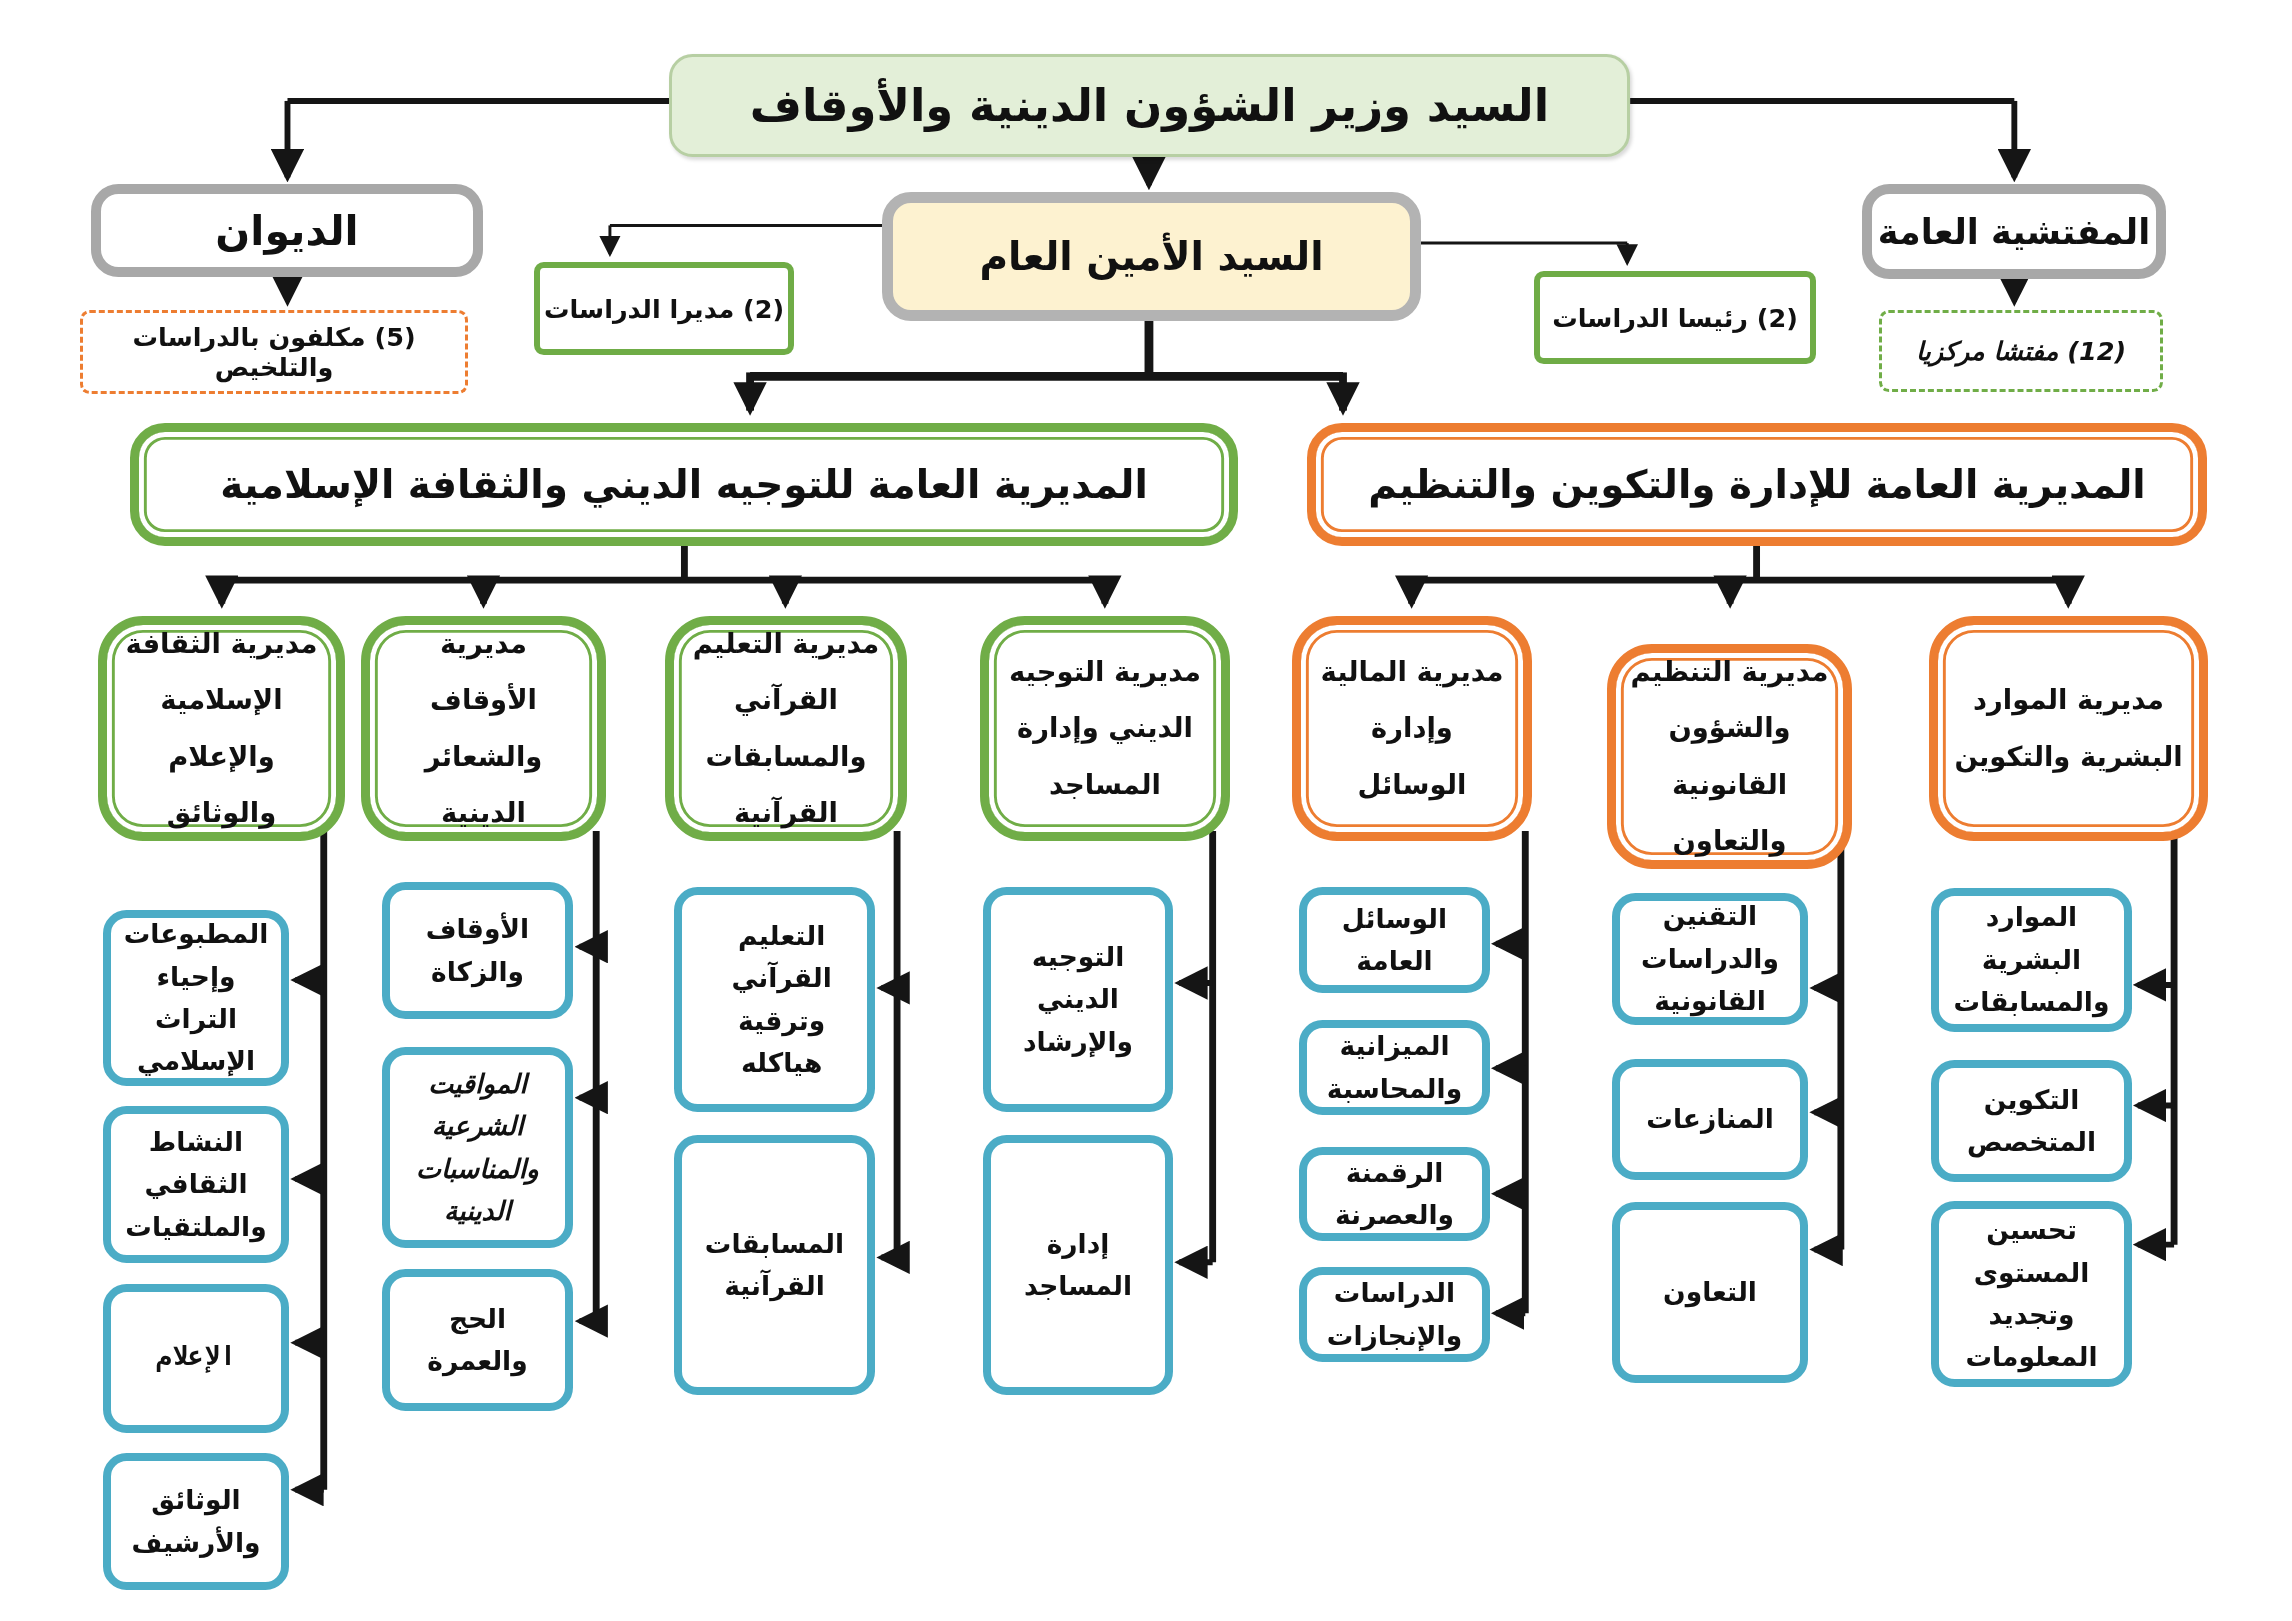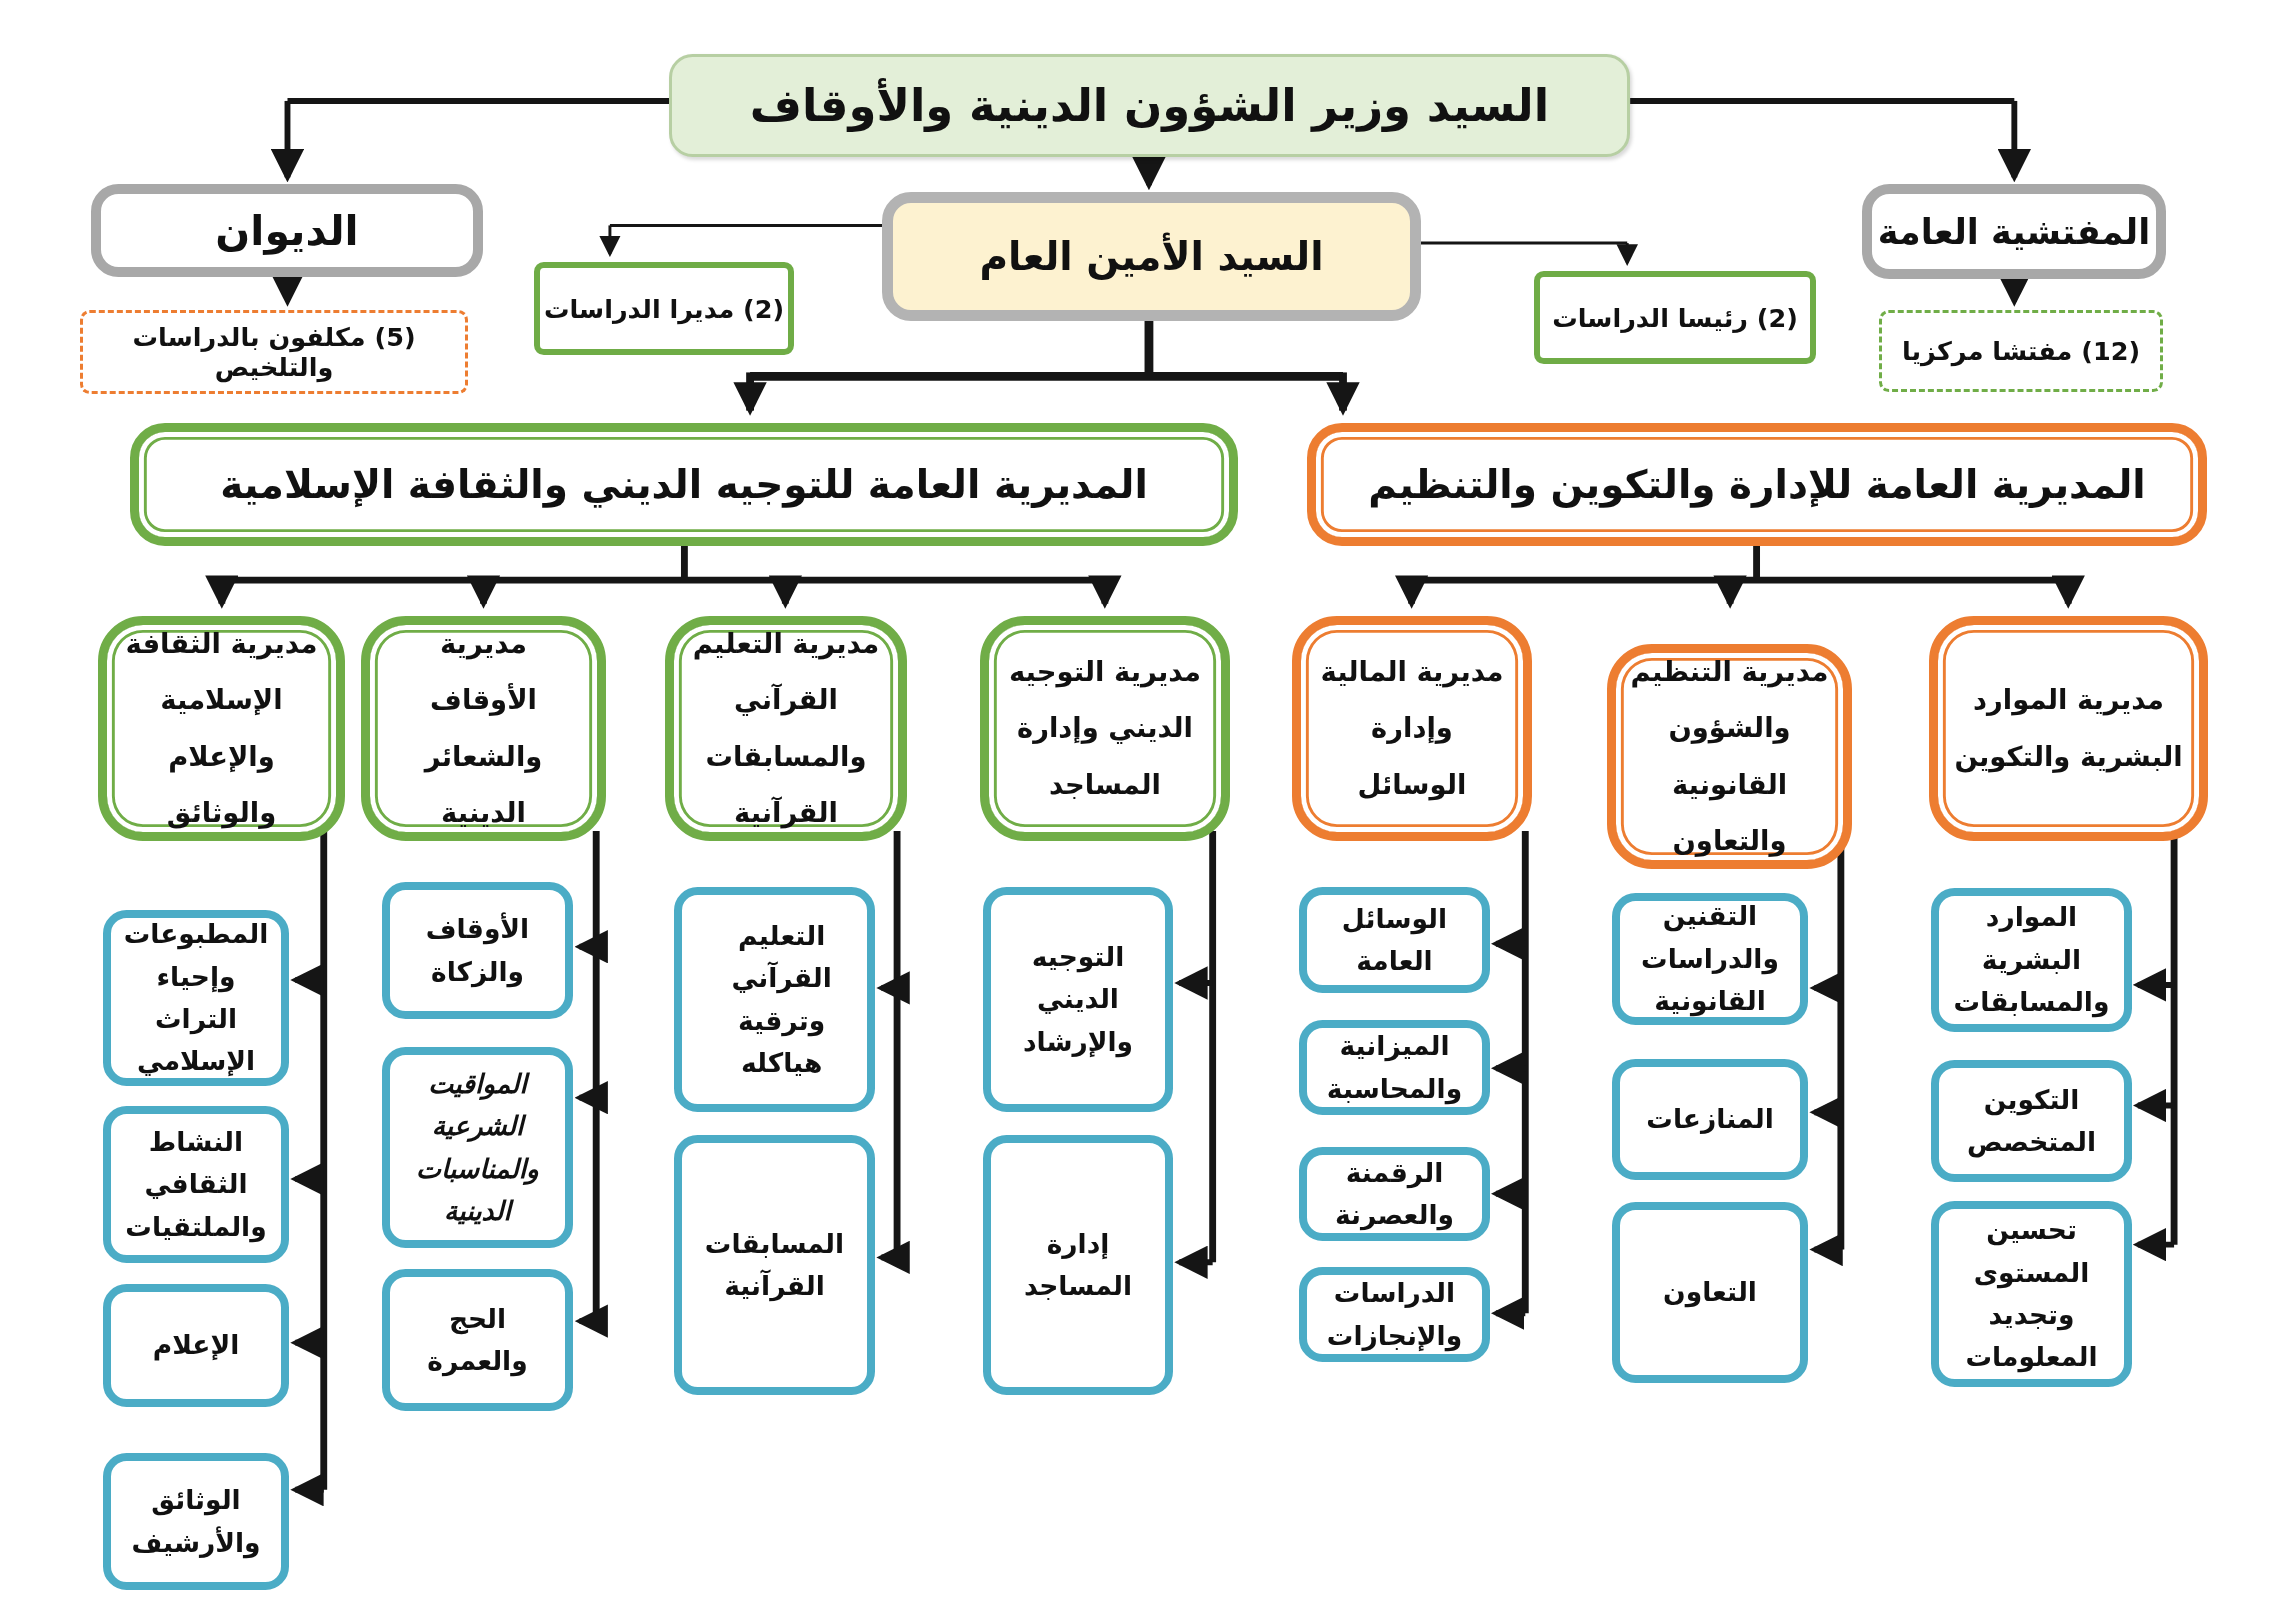--- a/index.html
+++ b/index.html
@@ -42,20 +42,21 @@
   }
   .dashed-orange{
     border:3.9px dashed #ed7d31;
     border-radius:9.8px;
     font-size:25.5px;
   }
   .dashed-green{
     border:3.9px dashed #70ad47;
     border-radius:9.8px;
     font-size:25.5px;
+    font-style:italic;
   }
   .green-solid{
     border:6.9px solid #6fac46;
     border-radius:9.8px;
     font-size:25.5px;
   }
   .dg{
     border-radius:35px;
     font-size:39px;
     padding:0 19.6px;
@@ -196,21 +197,21 @@
   <div class="box subdir green" style="left:361px;top:616px;width:245px;height:225px;">مديرية الأوقاف والشعائر الدينية</div>
   <div class="box subdir green" style="left:665px;top:616px;width:242px;height:225px;">مديرية التعليم القرآني والمسابقات القرآنية</div>
   <div class="box subdir green" style="left:980px;top:616px;width:250px;height:225px;">مديرية التوجيه الديني وإدارة المساجد</div>
 
   <div class="box subdir orange" style="left:1292px;top:616px;width:240px;height:225px;">مديرية المالية وإدارة الوسائل</div>
   <div class="box subdir orange" style="left:1607px;top:616px;width:245px;height:225px;margin-top:28px;">مديرية التنظيم والشؤون القانونية والتعاون</div>
   <div class="box subdir orange" style="left:1929px;top:616px;width:279px;height:225px;">مديرية الموارد البشرية والتكوين</div>
 
   <div class="box dept" style="left:103px;top:910px;width:186px;height:176px;">المطبوعات وإحياء التراث الإسلامي</div>
   <div class="box dept" style="left:103px;top:1106px;width:186px;height:157px;">النشاط الثقافي والملتقيات</div>
-  <div class="box dept" style="left:103px;top:1284px;width:186px;height:123px;">الإعلام</div>
+  <div class="box dept" style="left:103px;top:1284px;width:186px;height:149px;font-family:Liberation Mono, monospace;">الإعلام</div>
   <div class="box dept" style="left:103px;top:1426px;width:186px;height:137px;margin-top:27px;">الوثائق والأرشيف</div>
 
   <div class="box dept" style="left:382px;top:882px;width:191px;height:137px;">الأوقاف والزكاة</div>
   <div class="box dept" style="left:382px;top:1047px;width:191px;height:201px;font-style:italic;">المواقيت الشرعية والمناسبات الدينية</div>
   <div class="box dept" style="left:382px;top:1269px;width:191px;height:142px;">الحج والعمرة</div>
 
   <div class="box dept" style="left:674px;top:887px;width:201px;height:225px;padding-left:24px;">التعليم القرآني وترقية هياكله</div>
   <div class="box dept" style="left:674px;top:1135px;width:201px;height:260px;">المسابقات القرآنية</div>
 
   <div class="box dept" style="left:983px;top:887px;width:190px;height:225px;">التوجيه الديني والإرشاد</div>

